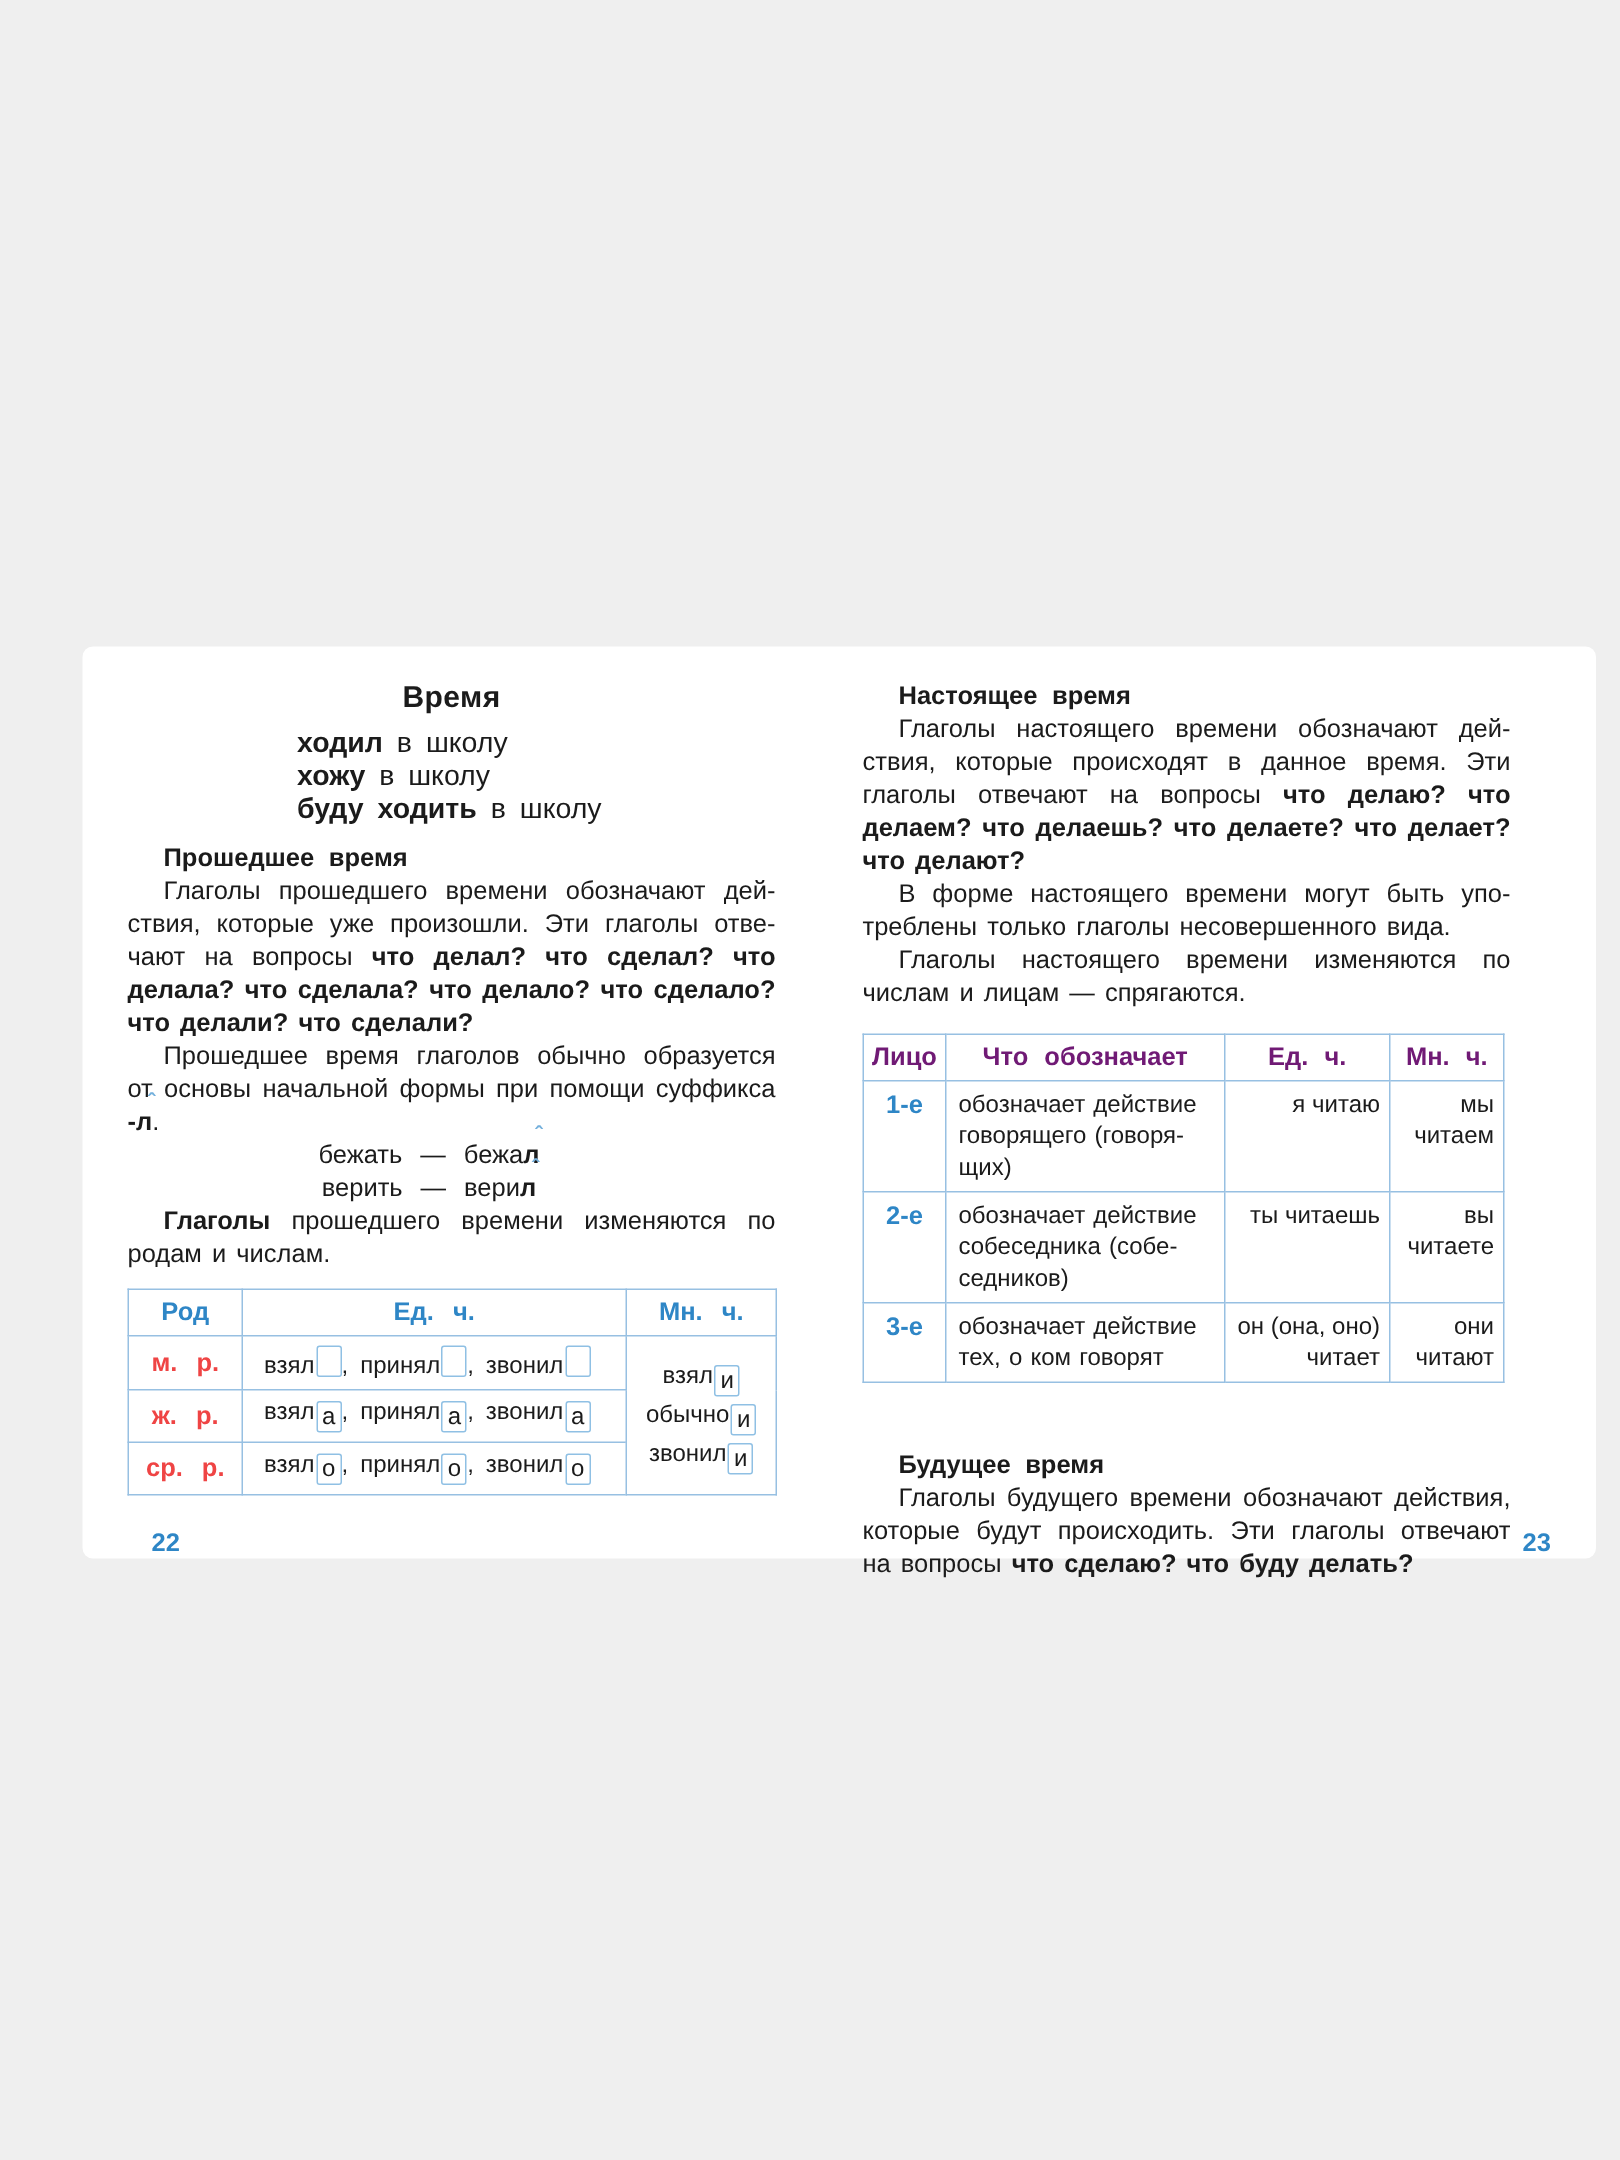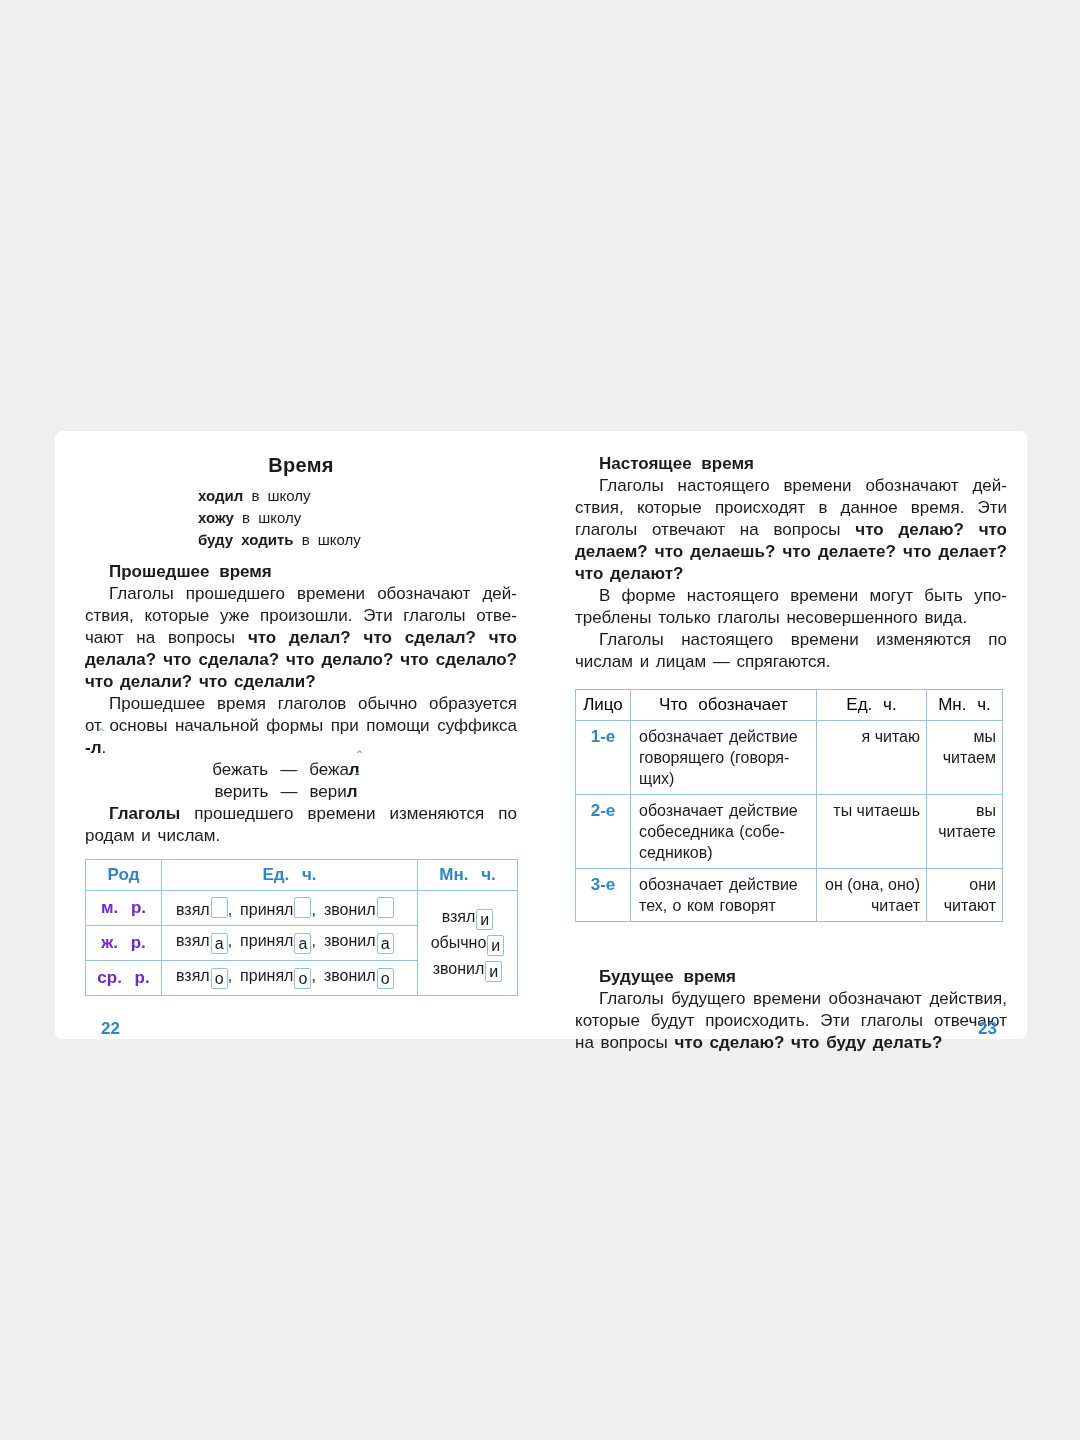--- a/index.html
+++ b/index.html
@@ -15,20 +15,21 @@
     position: relative;
   }
   .card {
     position: absolute;
     left: 55px;
     top: 431px;
     width: 972px;
     height: 608px;
     background: #ffffff;
     border-radius: 7px;
+    padding-left: 37px;
   }
   .col {
     position: absolute;
     top: 22px;
     width: 432px;
   }
   .col-left  { left: 30px; }
   .col-right { left: 520px; }
 
   .title {
@@ -49,21 +50,21 @@
   }
   .subhead {
     font-size: 17px;
     line-height: 22px;
     font-weight: bold;
     margin: 10px 0 0 24px;
     word-spacing: 5px;
   }
   .examples {
     margin: 0 0 0 113px;
-    font-size: 15px;
+    font-size: 19px;
     line-height: 22px;
     word-spacing: 4px;
   }
   .form-ex {
     text-align: center;
     font-size: 17px;
     line-height: 22px;
     margin-right: 30px;
   }
   .dash { margin: 0 12px; }
@@ -98,21 +99,21 @@
   .t1 th {
     color: #2e86c6;
     font-weight: bold;
     font-size: 17px;
     word-spacing: 8px;
     padding: 5px 4px;
     text-align: center;
   }
   .t1 td { padding: 6px 6px; }
   .t1 .gender {
-    color: #6d28d9;
+    color: #ef4444;
     font-weight: bold;
     text-align: center;
     word-spacing: 8px;
     font-size: 17px;
   }
   .t1 .words {
     padding-left: 14px;
     white-space: nowrap;
   }
   .box {
@@ -137,22 +138,22 @@
     margin-top: 16px;
     width: 427px;
     font-size: 16px;
     table-layout: fixed;
   }
   .t2 .c-lico { width: 55px; }
   .t2 .c-mean { width: 186px; }
   .t2 .c-ed   { width: 110px; }
   .t2 .c-mn   { width: 76px; }
   .t2 th {
-    color: #000000;
-    font-weight: normal;
+    color: #701a75;
+    font-weight: bold;
     font-size: 17px;
     word-spacing: 6px;
     padding: 5px 3px;
     text-align: center;
   }
   .t2 td {
     vertical-align: top;
     padding: 5px 6px;
     line-height: 21px;
   }

